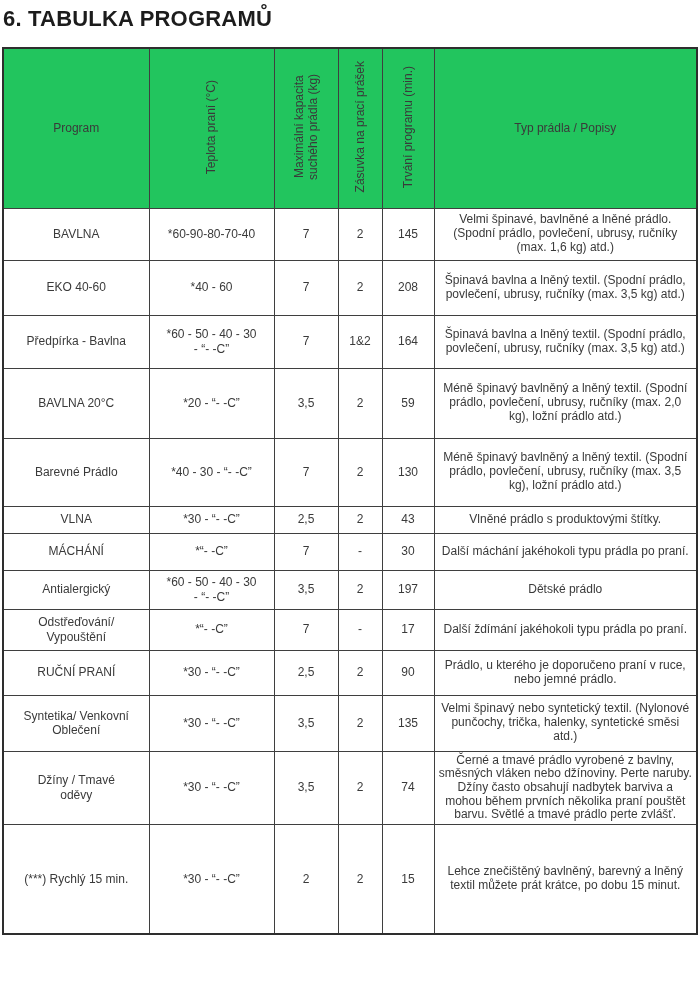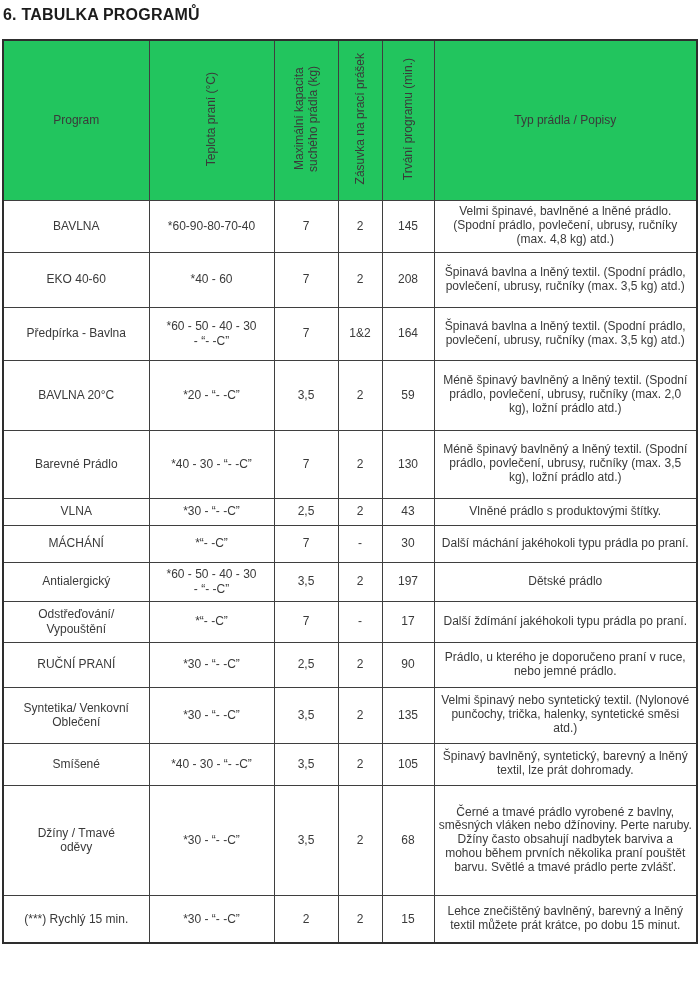--- a/index.html
+++ b/index.html
@@ -10,21 +10,21 @@
     font-family: "Liberation Sans", sans-serif;
     color: #3a3a3a;
   }
   .page {
     width: 698px;
     height: 1000px;
     overflow: hidden;
     background: #ffffff;
   }
   h1.doc-title {
-    font-size: 16px;
+    font-size: 22px;
     font-weight: bold;
     color: #1c1c1c;
     margin: 6px 0 0 3px;
     letter-spacing: 0.2px;
   }
   table.programs {
     border-collapse: collapse;
     table-layout: fixed;
     width: 694px;
     margin: 15px 0 0 2px;
@@ -111,21 +111,21 @@
         <th>Typ prádla / Popisy</th>
       </tr>
     </thead>
     <tbody>
         <tr>
           <td class="program-cell">BAVLNA</td>
           <td class="temp-cell">*60-90-80-70-40</td>
           <td class="num-cell">7</td>
           <td class="num-cell">2</td>
           <td class="num-cell">145</td>
-          <td class="desc-cell">Velmi špinavé, bavlněné a lněné prádlo. (Spodní prádlo, povlečení, ubrusy, ručníky (max. 4,8 kg) atd.)</td>
+          <td class="desc-cell">Velmi špinavé, bavlněné a lněné prádlo. (Spodní prádlo, povlečení, ubrusy, ručníky (max. 1,6 kg) atd.)</td>
         </tr>
         <tr>
           <td class="program-cell">EKO 40-60</td>
           <td class="temp-cell">*40 - 60</td>
           <td class="num-cell">7</td>
           <td class="num-cell">2</td>
           <td class="num-cell">208</td>
           <td class="desc-cell">Špinavá bavlna a lněný textil. (Spodní prádlo, povlečení, ubrusy, ručníky (max. 3,5 kg) atd.)</td>
         </tr>
         <tr>
@@ -198,34 +198,26 @@
         <tr>
           <td class="program-cell">Syntetika/ Venkovní
 Oblečení</td>
           <td class="temp-cell">*30 - “- -C”</td>
           <td class="num-cell">3,5</td>
           <td class="num-cell">2</td>
           <td class="num-cell">135</td>
           <td class="desc-cell">Velmi špinavý nebo syntetický textil. (Nylonové punčochy, trička, halenky, syntetické směsi atd.)</td>
         </tr>
         <tr>
-          <td class="program-cell">Smíšené</td>
-          <td class="temp-cell">*40 - 30 - “- -C”</td>
-          <td class="num-cell">3,5</td>
-          <td class="num-cell">2</td>
-          <td class="num-cell">105</td>
-          <td class="desc-cell">Špinavý bavlněný, syntetický, barevný a lněný textil, lze prát dohromady.</td>
-        </tr>
-        <tr>
           <td class="program-cell">Džíny / Tmavé
 oděvy</td>
           <td class="temp-cell">*30 - “- -C”</td>
           <td class="num-cell">3,5</td>
           <td class="num-cell">2</td>
-          <td class="num-cell">68</td>
+          <td class="num-cell">74</td>
           <td class="desc-cell">Černé a tmavé prádlo vyrobené z bavlny, směsných vláken nebo džínoviny. Perte naruby. Džíny často obsahují nadbytek barviva a mohou během prvních několika praní pouštět barvu. Světlé a tmavé prádlo perte zvlášť.</td>
         </tr>
         <tr>
           <td class="program-cell">(***) Rychlý 15 min.</td>
           <td class="temp-cell">*30 - “- -C”</td>
           <td class="num-cell">2</td>
           <td class="num-cell">2</td>
           <td class="num-cell">15</td>
           <td class="desc-cell">Lehce znečištěný bavlněný, barevný a lněný textil můžete prát krátce, po dobu 15 minut.</td>
         </tr>

